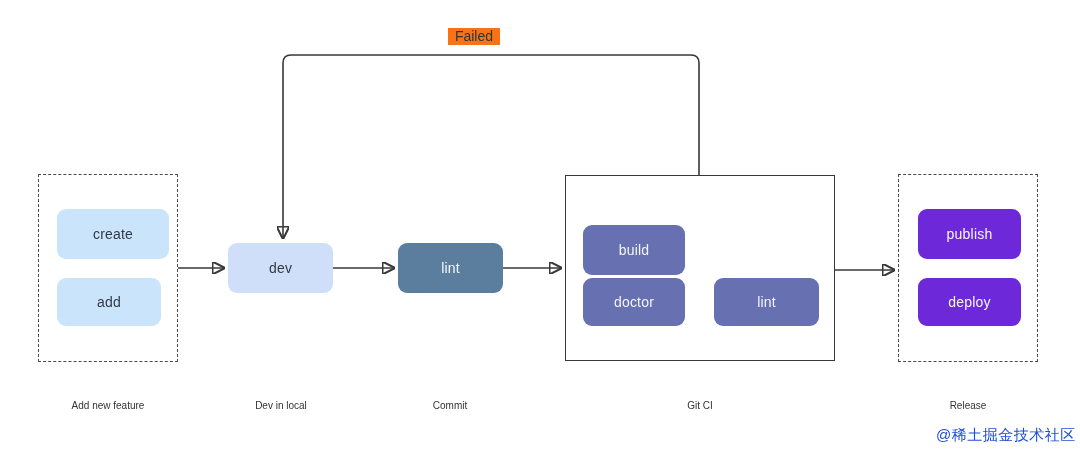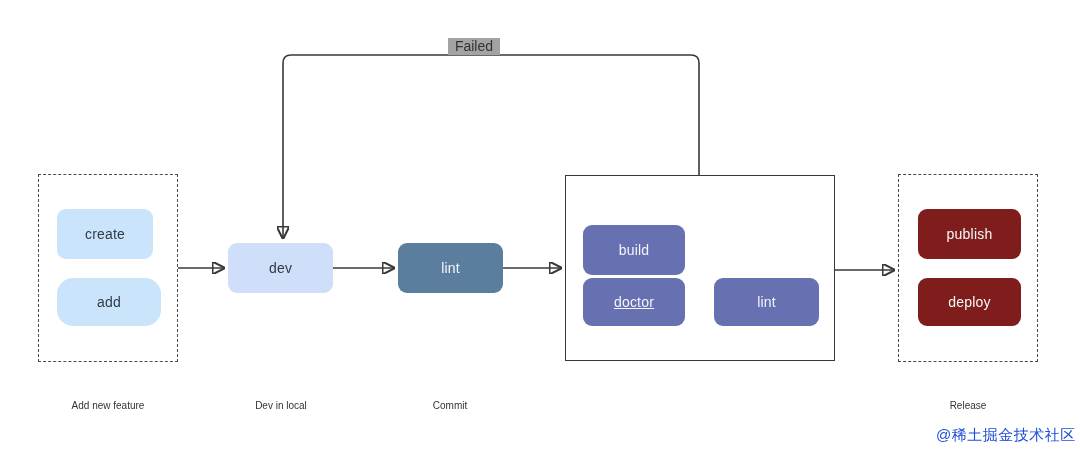--- a/index.html
+++ b/index.html
@@ -25,64 +25,64 @@
     display: flex;
     align-items: center;
     justify-content: center;
     font-size: 14px;
     letter-spacing: 0.2px;
   }
   .n-sky    { background: #C9E4FB; color: #333a45; }
   .n-dev    { background: #CFDFF9; color: #333a45; }
   .n-steel  { background: #5B7E9F; color: #f5f7fa; }
   .n-indigo { background: #6770B1; color: #f3f4f8; }
-  .n-green  { background: #7f1d1d; color: #f5f8f6; }
+  .n-green  { background: #6d28d9; color: #f5f8f6; }
 
   .glabel {
     position: absolute;
     top: 400px;
     height: 18px;
     text-align: center;
     font-size: 10px;
     color: #333333;
     white-space: nowrap;
   }
   .edge-label {
     position: absolute;
     left: 448px;
-    top: 38px;
+    top: 28px;
     width: 52px;
     text-align: center;
     font-size: 14px;
     color: #333333;
-    background: #a3a3a3;
+    background: #f97316;
     line-height: 17px;
   }
   .watermark {
     position: absolute;
     left: 936px;
     top: 426px;
     font-size: 15px;
     color: #1d4ed8;
     letter-spacing: 0.5px;
     white-space: nowrap;
   }
 
   
   #grp-feature { left: 38px;  top: 174px; width: 140px; height: 188px; }
-  #node-create { left: 18px;  top: 34px;  width: 96px; height: 50px; }
-  #node-add    { left: 18px;  top: 103px; width: 104px; height: 48px; border-radius: 16px; }
+  #node-create { left: 18px;  top: 34px;  width: 112px; height: 50px; }
+  #node-add    { left: 18px;  top: 103px; width: 104px; height: 48px; }
 
   #node-dev    { left: 228px; top: 243px; width: 105px; height: 50px; }
   #node-lint   { left: 398px; top: 243px; width: 105px; height: 50px; }
 
   #grp-ci      { left: 565px; top: 175px; width: 270px; height: 186px; }
   #node-build  { left: 17px;  top: 33px;  width: 102px; height: 50px; margin-top: 16px; }
   #node-test   { left: 148px; top: 33px;  width: 105px; height: 50px; }
-  #node-doctor { left: 17px;  top: 102px; width: 102px; height: 48px; text-decoration: underline; }
+  #node-doctor { left: 17px;  top: 102px; width: 102px; height: 48px; }
   #node-cilint { left: 148px; top: 102px; width: 105px; height: 48px; }
 
   #grp-release  { left: 898px; top: 174px; width: 140px; height: 188px; }
   #node-publish { left: 19px;  top: 34px;  width: 103px; height: 50px; }
   #node-deploy  { left: 19px;  top: 103px; width: 103px; height: 48px; }
 
   #lbl-feature { left: 38px;  width: 140px; }
   #lbl-dev     { left: 211px; width: 140px; }
   #lbl-commit  { left: 380px; width: 140px; }
   #lbl-ci      { left: 630px; width: 140px; }
@@ -124,17 +124,18 @@
   <div class="group g-dashed" id="grp-release">
     <div class="node n-green" id="node-publish">publish</div>
     <div class="node n-green" id="node-deploy">deploy</div>
   </div>
 
   <div class="edge-label">Failed</div>
 
   <div class="glabel" id="lbl-feature">Add new feature</div>
   <div class="glabel" id="lbl-dev">Dev in local</div>
   <div class="glabel" id="lbl-commit">Commit</div>
+  <div class="glabel" id="lbl-ci">Git CI</div>
   <div class="glabel" id="lbl-release">Release</div>
 
   <div class="watermark">@稀土掘金技术社区</div>
 
 </div>
 
 </body></html>

